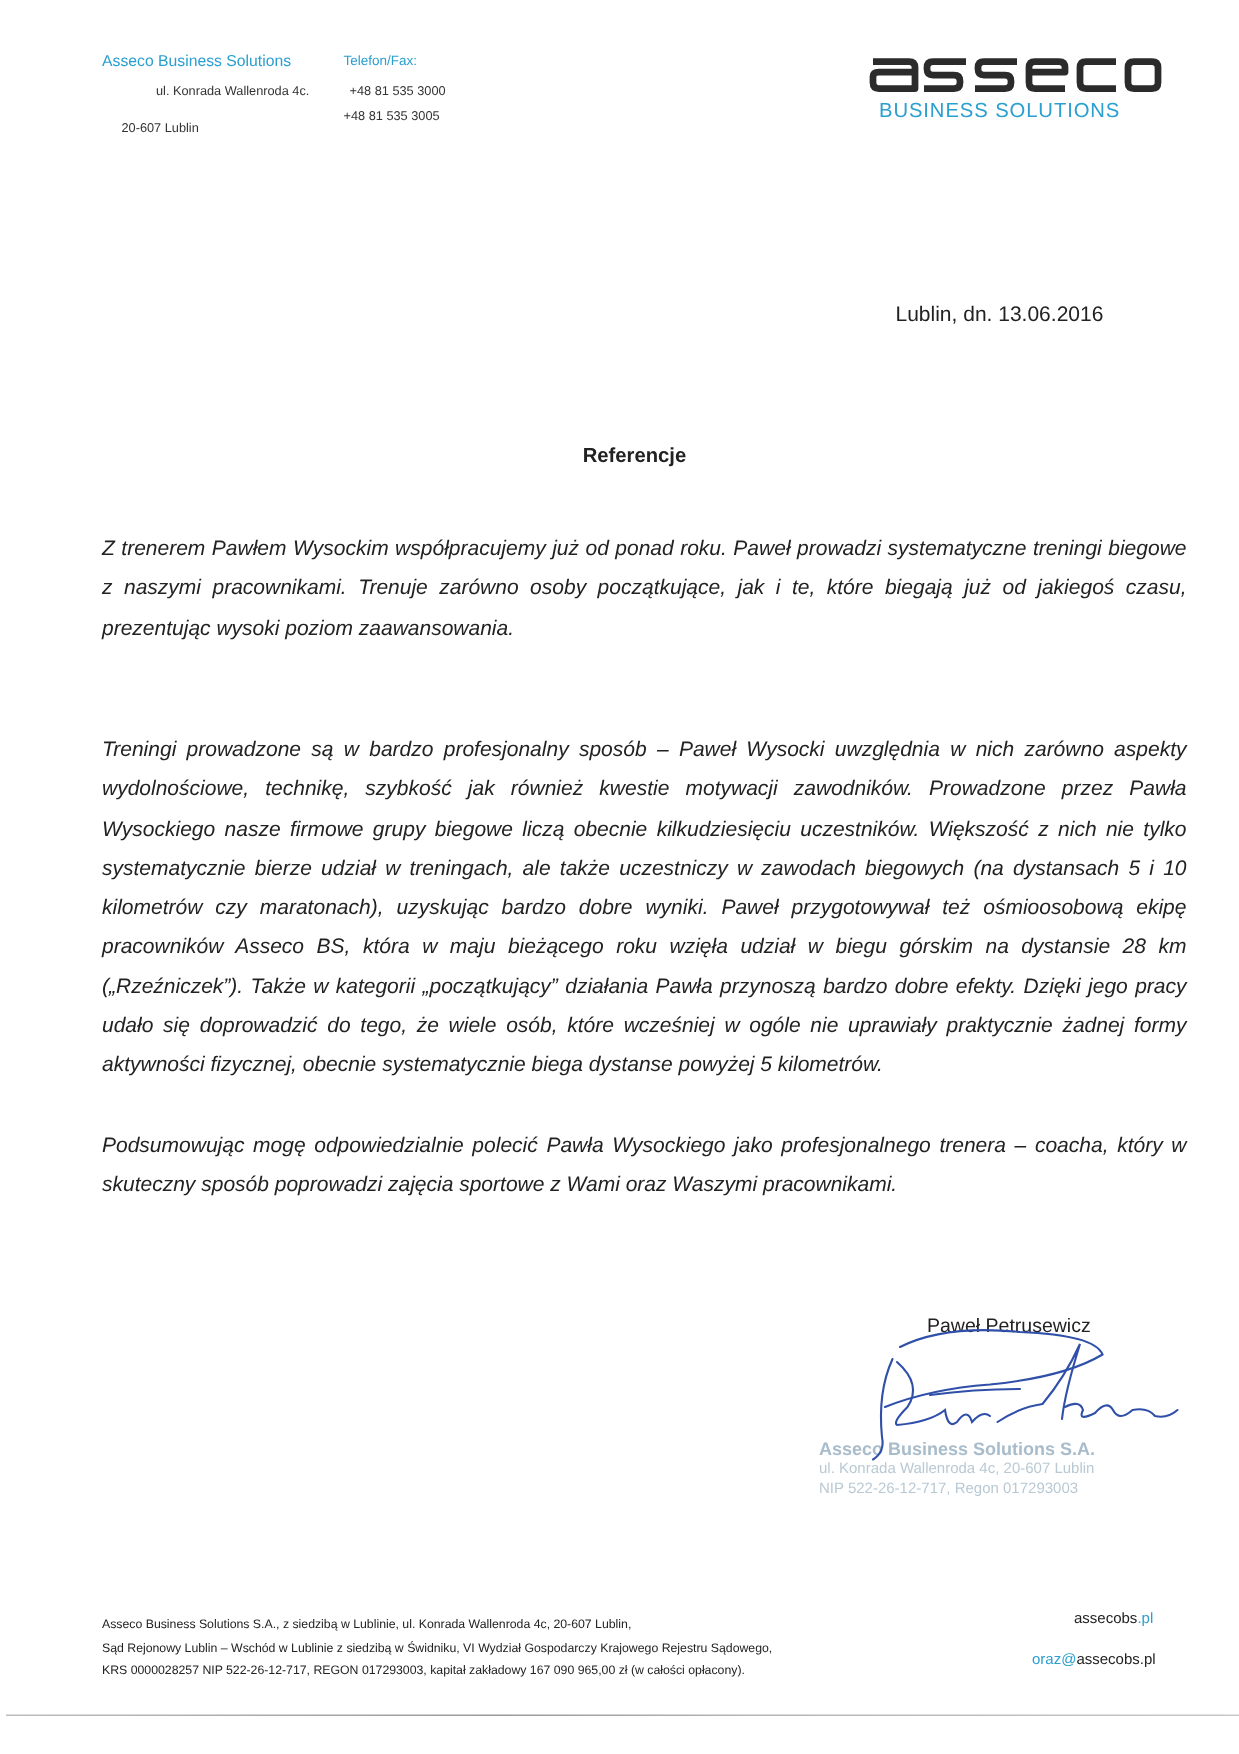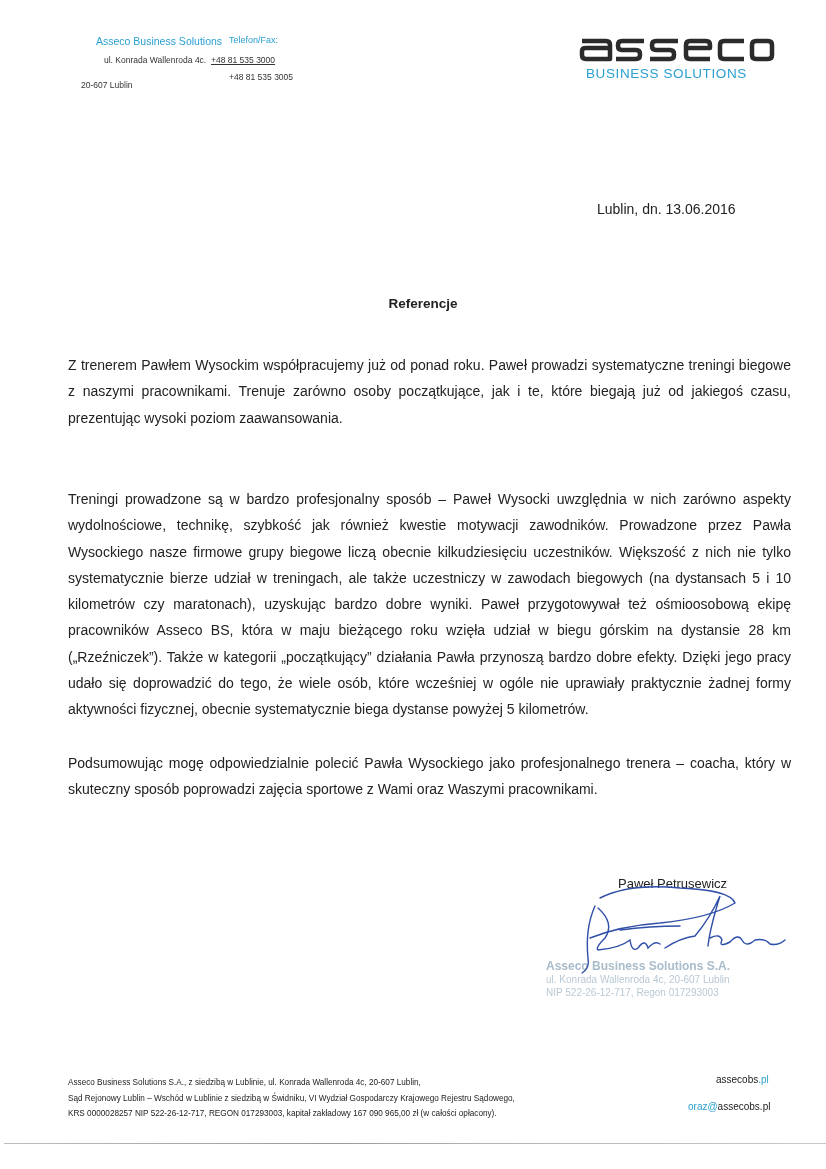--- a/index.html
+++ b/index.html
@@ -1,36 +1,36 @@
 <!DOCTYPE html>
 <html><head>
 <meta charset="utf-8">
 <style>
   html, body { margin: 0; padding: 0; background: #ffffff; }
   body { width: 826px; height: 1169px; position: relative; overflow: hidden; font-family: "Liberation Sans", sans-serif; color: #1d1d1d; }
   .abs { position: absolute; }
 
   
-  .hdr-company { left: 68px; top: 35px; font-size: 10.5px; color: #2a9fd0; margin-left: 28px; }
+  .hdr-company { left: 68px; top: 35px; font-size: 10.5px; color: #2a9fd0; }
   .hdr-line { font-size: 8.5px; color: #333; }
   .hdr-addr1 { left: 68px; top: 55px; padding-left: 36px; }
   .hdr-addr2 { left: 68px; top: 80px; margin-left: 13px; }
   .hdr-tel-label { left: 229px; top: 35px; font-size: 9px; color: #2a9fd0; }
-  .hdr-tel1 { left: 211px; top: 55px; text-decoration: underline; }
+  .hdr-tel1 { left: 233px; top: 55px; }
   .hdr-tel2 { left: 229px; top: 72px; }
 
   .logo { left: 578px; top: 33px; width: 200px; height: 52px; }
   .logo svg { display: block; }
   .logo-sub { position: absolute; left: 8px; top: 33px; font-size: 13.5px; letter-spacing: 0.6px; color: #2a9fd0; font-weight: normal; }
 
   
   .date { left: 597px; top: 201px; font-size: 14px; color: #222; }
   .title { left: 0; width: 846px; text-align: center; top: 296px; font-size: 13.5px; font-weight: bold; color: #222; }
 
-  .para { left: 68px; width: 723px; font-size: 14px; line-height: 26.3px; text-align: justify; color: #222; margin: 0; }
+  .para { left: 68px; width: 723px; font-size: 14px; line-height: 26.3px; text-align: justify; color: #222; margin: 0; font-style: italic; }
   .p1 { top: 352px; }
   .p2 { top: 486px; }
   .p3 { top: 750px; }
   .p3 { text-align-last: left; }
 
   
   .signer { left: 618px; top: 876px; font-size: 13px; color: #222; text-align: center; }
   .sig { left: 560px; top: 878px; width: 240px; height: 100px; }
   .stamp { left: 546px; top: 960px; width: 230px; color: #b9c9d4; font-size: 10px; line-height: 13px; }
   .stamp .s1 { font-weight: bold; font-size: 12px; color: #a8bccb; }

